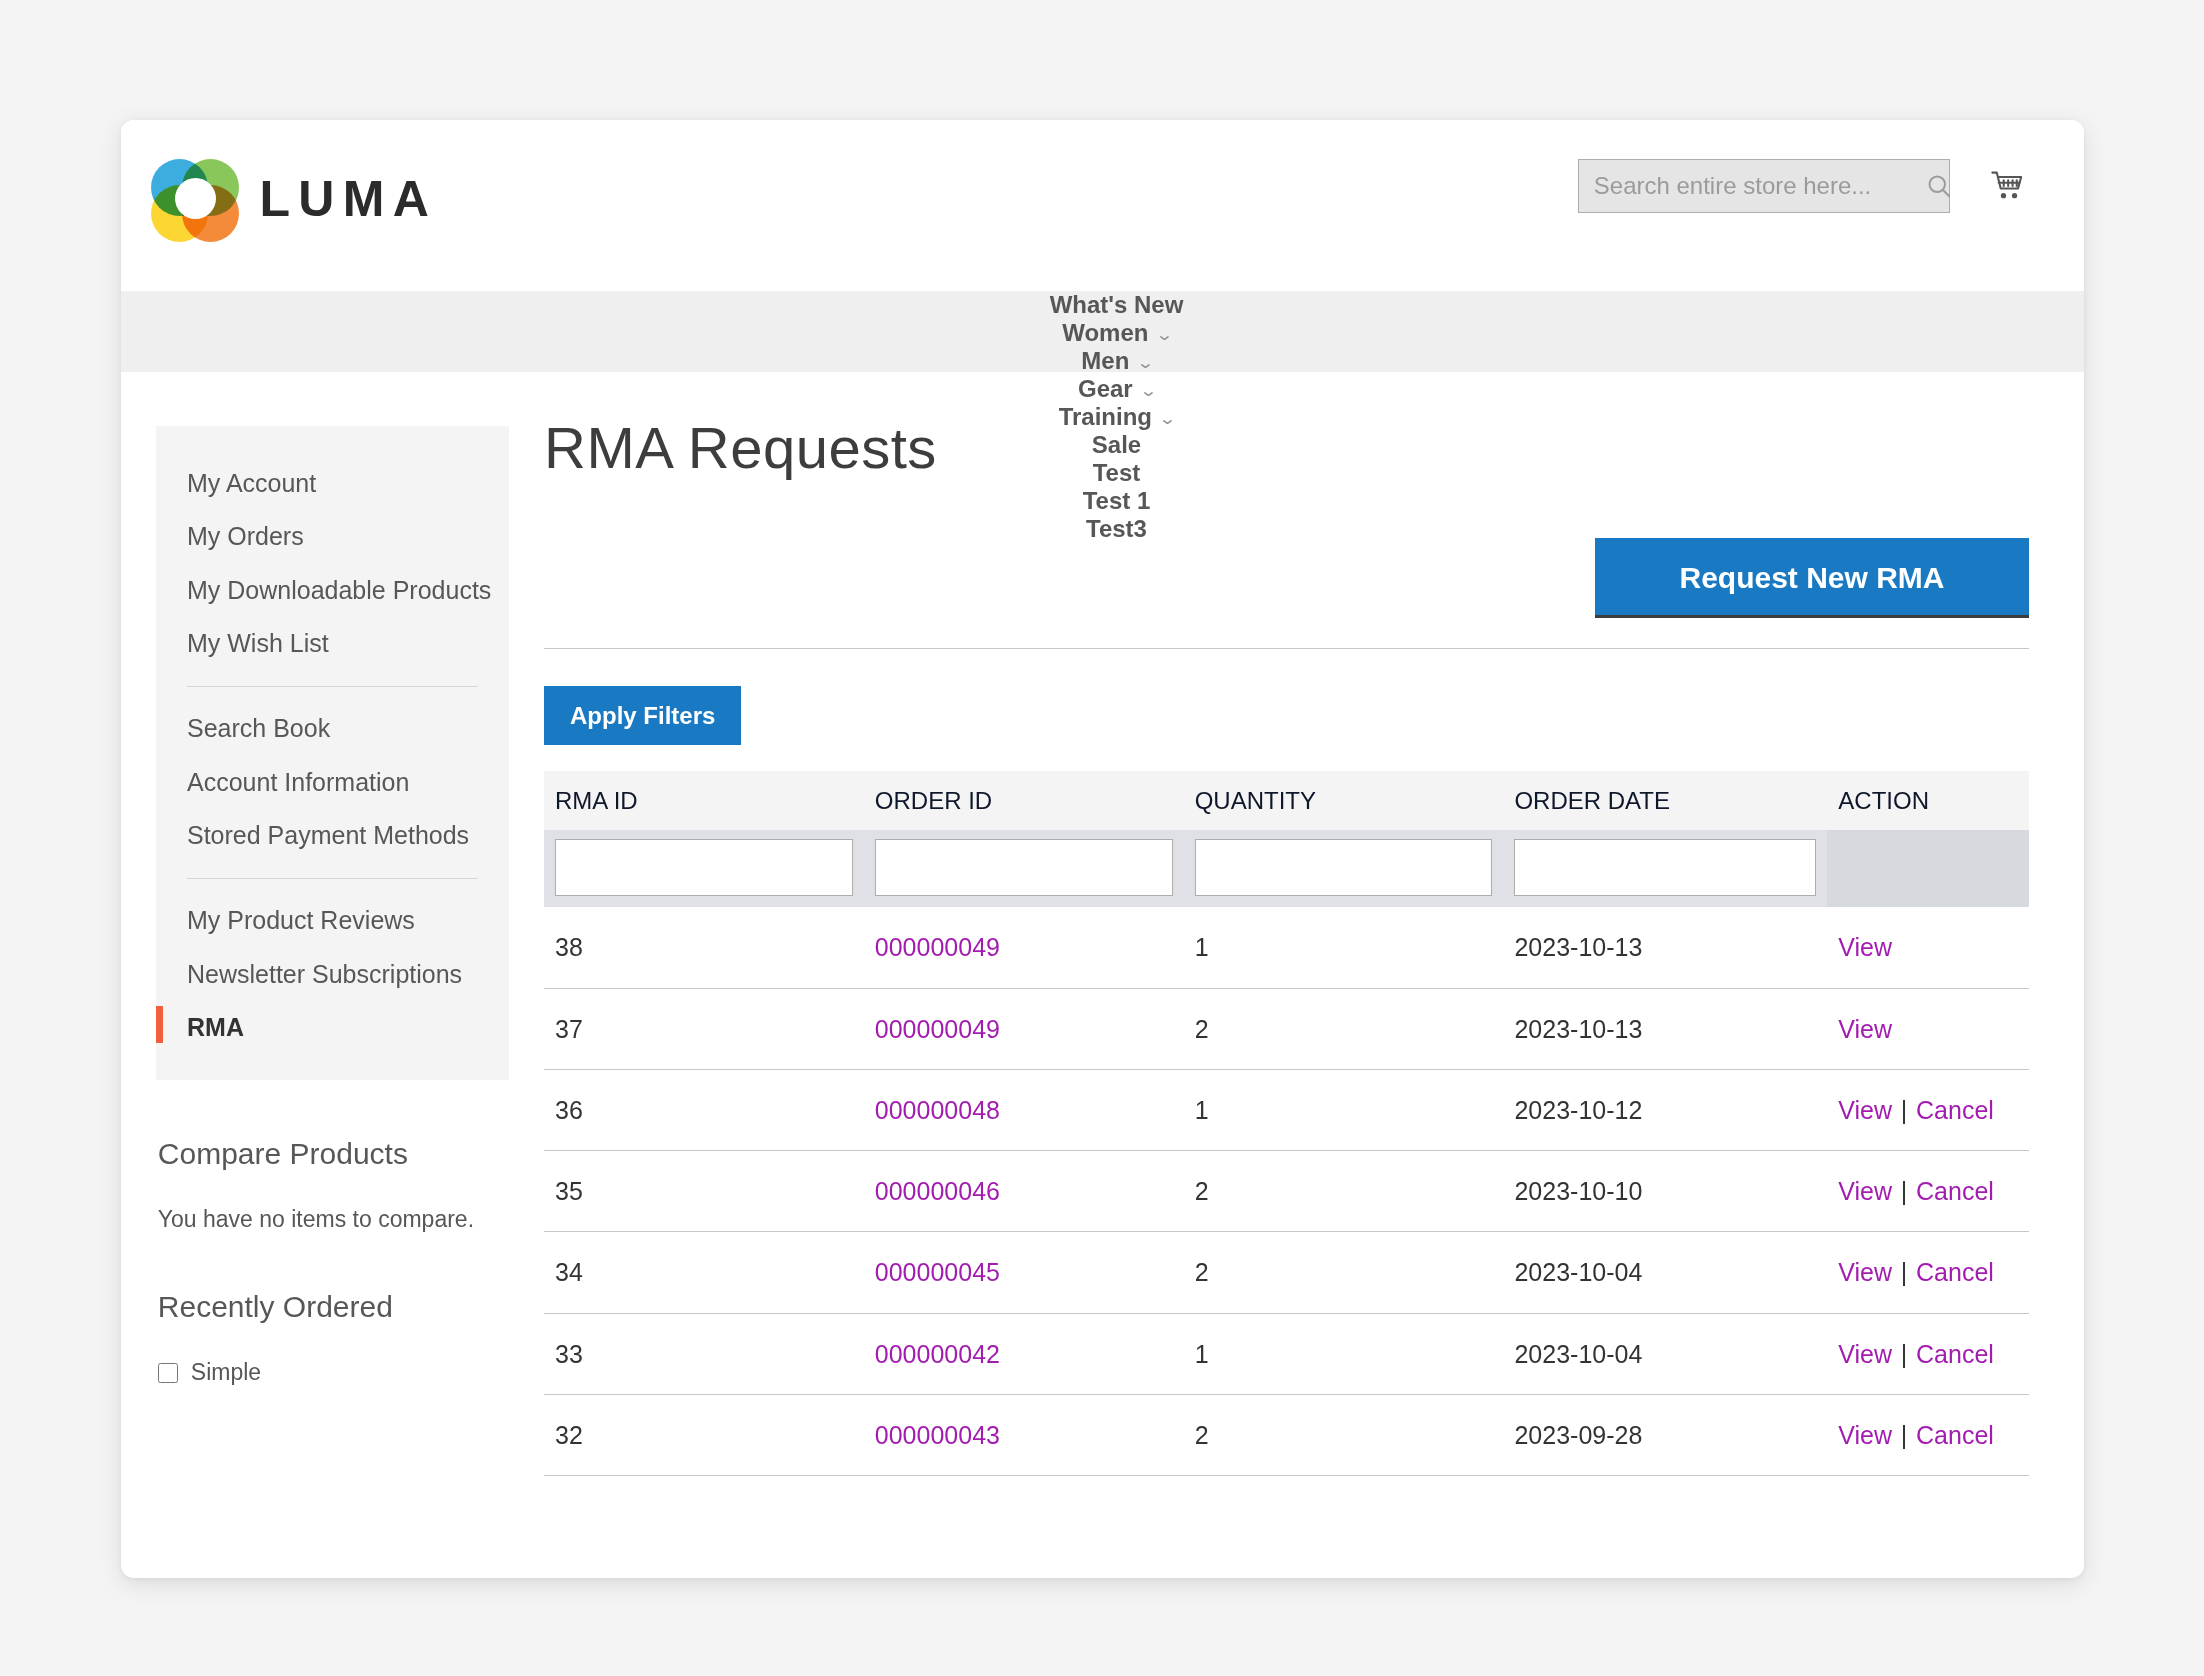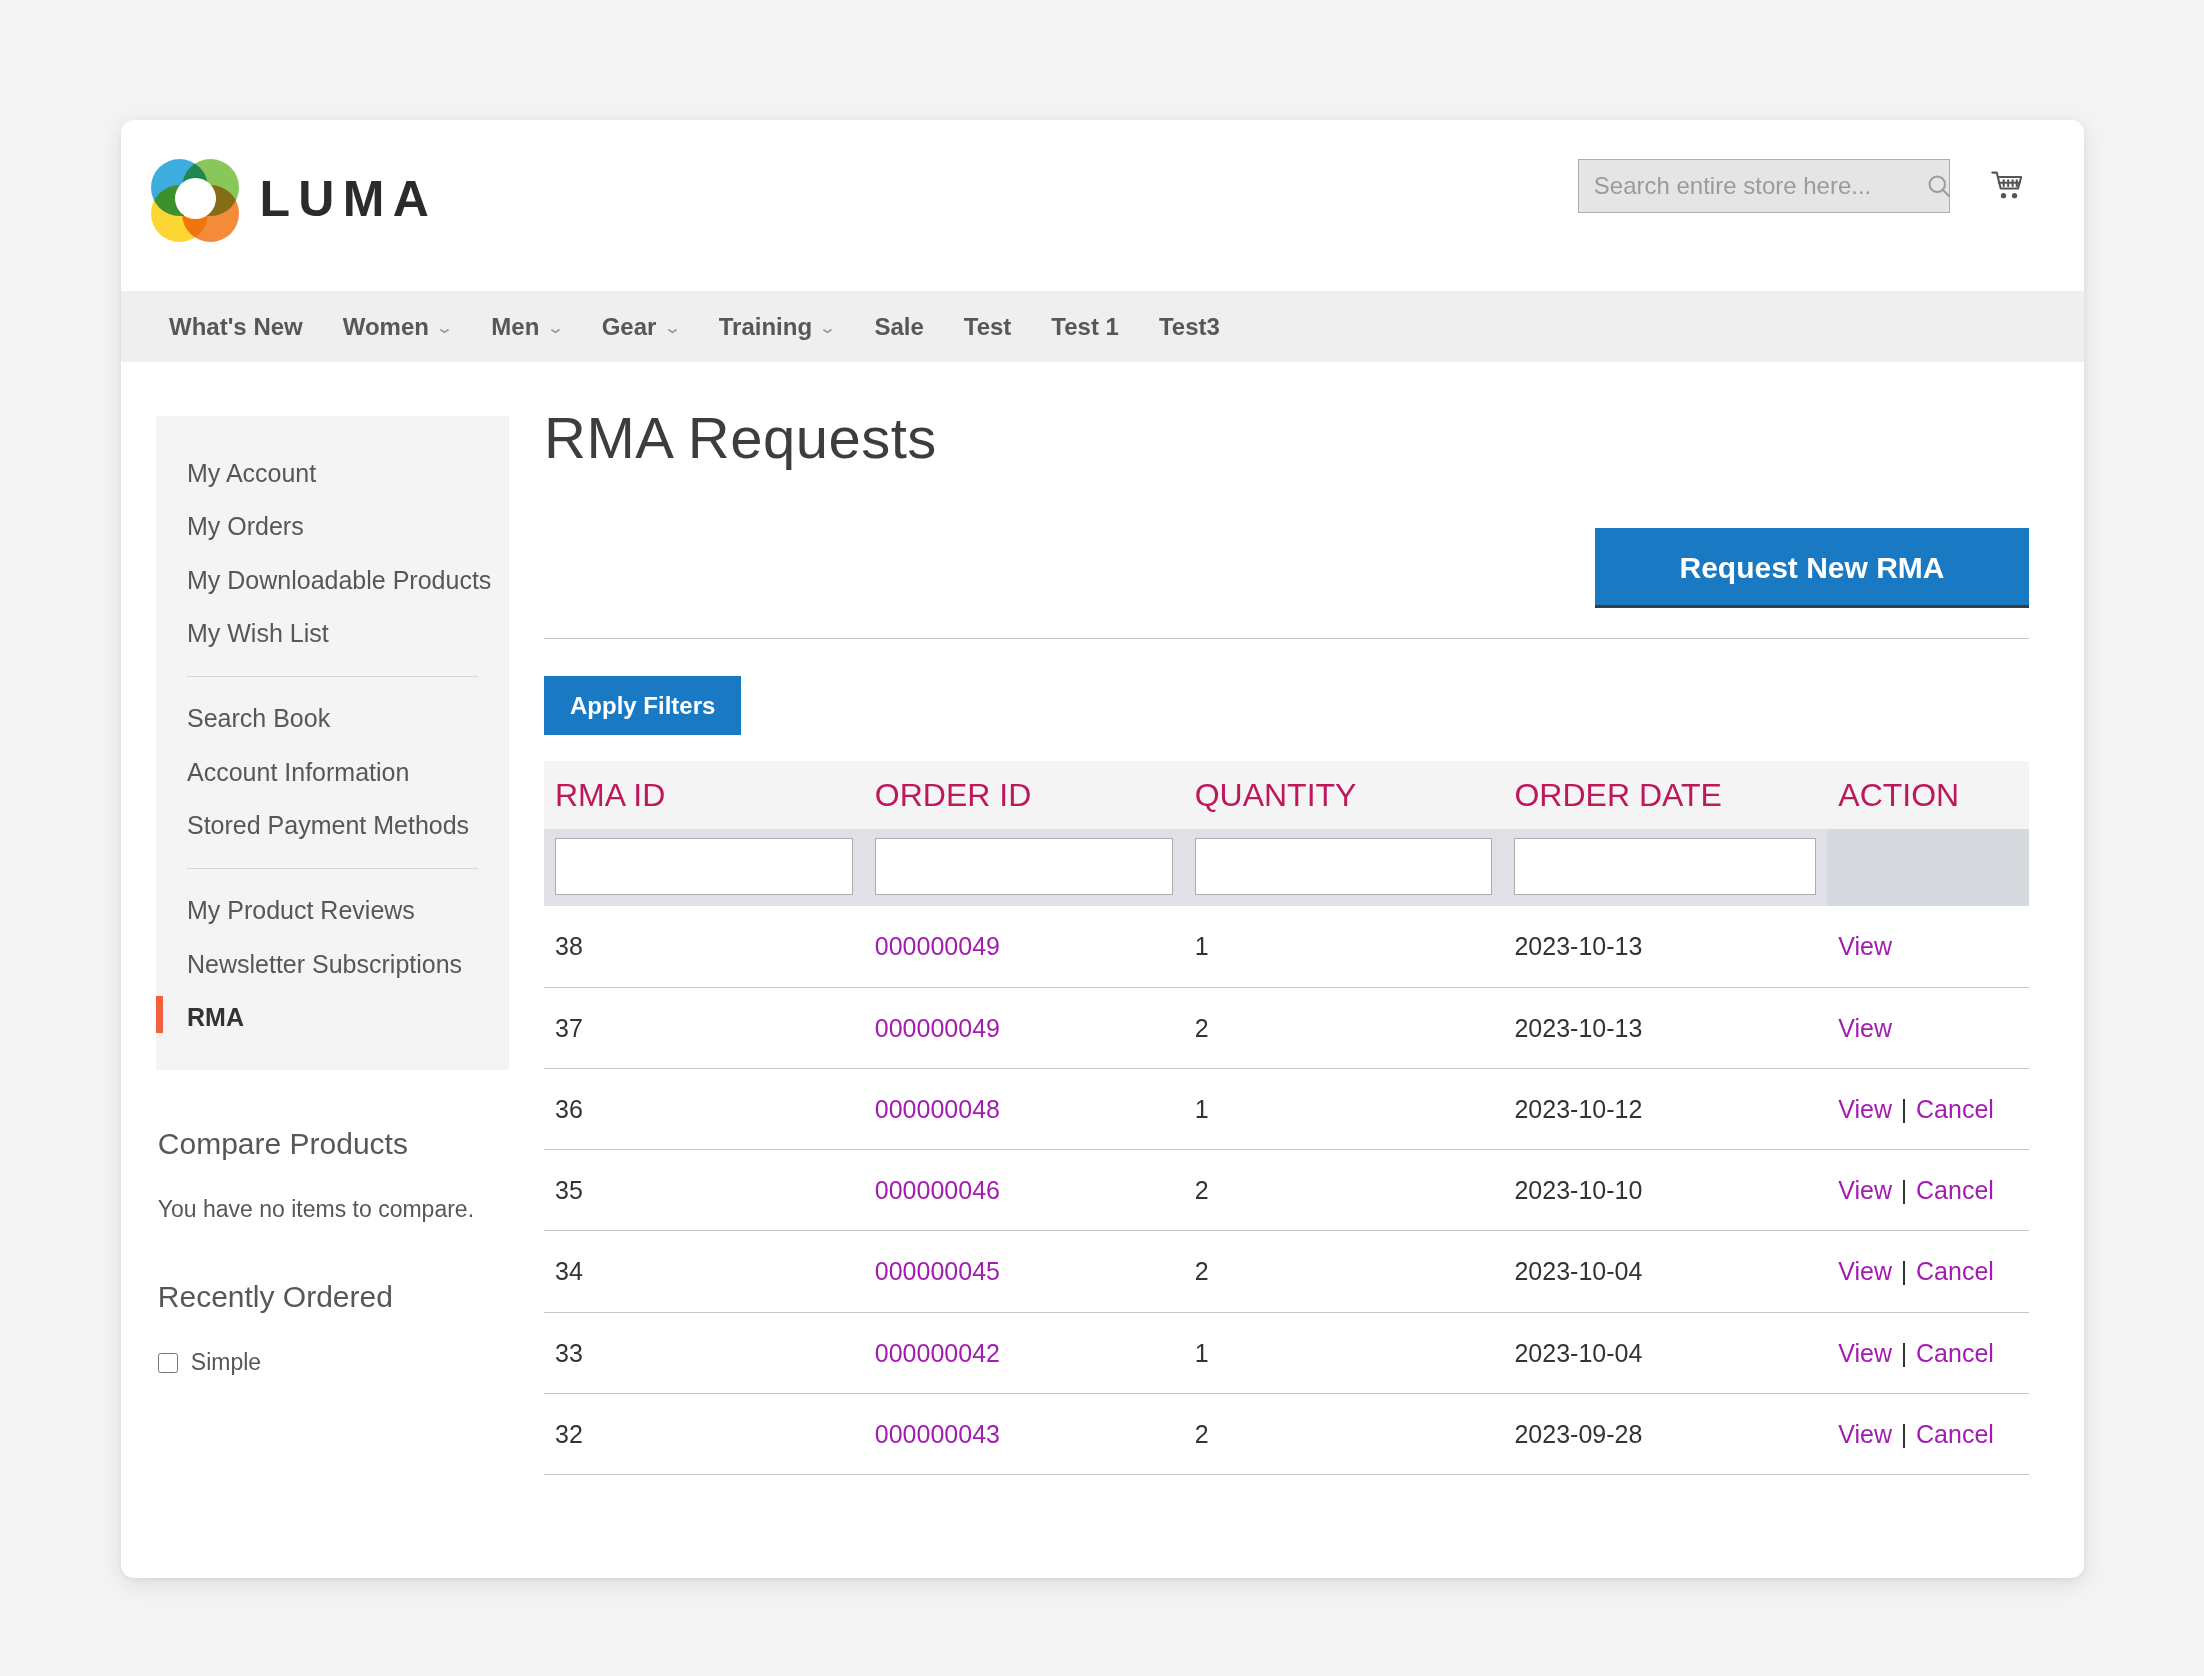--- a/index.html
+++ b/index.html
@@ -93,25 +93,26 @@
   #cart-btn {
     position: absolute;
     right: 51px; top: 44px;
     width: 48px; height: 44px;
     background: transparent; border: 0; cursor: pointer;
     display: flex; align-items: center; justify-content: center;
   }
 
   
   #nav {
-    height: 71px;
+    height: 81px;
     background: #efefef;
     display: flex;
     align-items: center;
     padding-left: 28px;
+    flex-direction: column;
   }
   .nav-item {
     display: flex;
     align-items: center;
     gap: 9.2px;
     font-size: 24px;
     font-weight: bold;
     color: #575757;
     padding: 0 20px;
     height: 100%;
@@ -231,23 +232,23 @@
 
   
   table.rma {
     width: 100%;
     border-collapse: collapse;
     table-layout: fixed;
   }
   table.rma th {
     background: #f4f4f4;
     text-align: left;
-    font-size: 32px;
+    font-size: 24px;
     font-weight: 400;
-    color: #be185d;
+    color: #0f172a;
     padding: 16.6px 0 14.8px 11px;
     text-transform: uppercase;
   }
   col.c-rma    { width: 314px; }
   col.c-order  { width: 314px; }
   col.c-qty    { width: 314px; }
   col.c-date   { width: 318px; }
   col.c-action { width: 198px; }
 
   tr.filter-row td {

